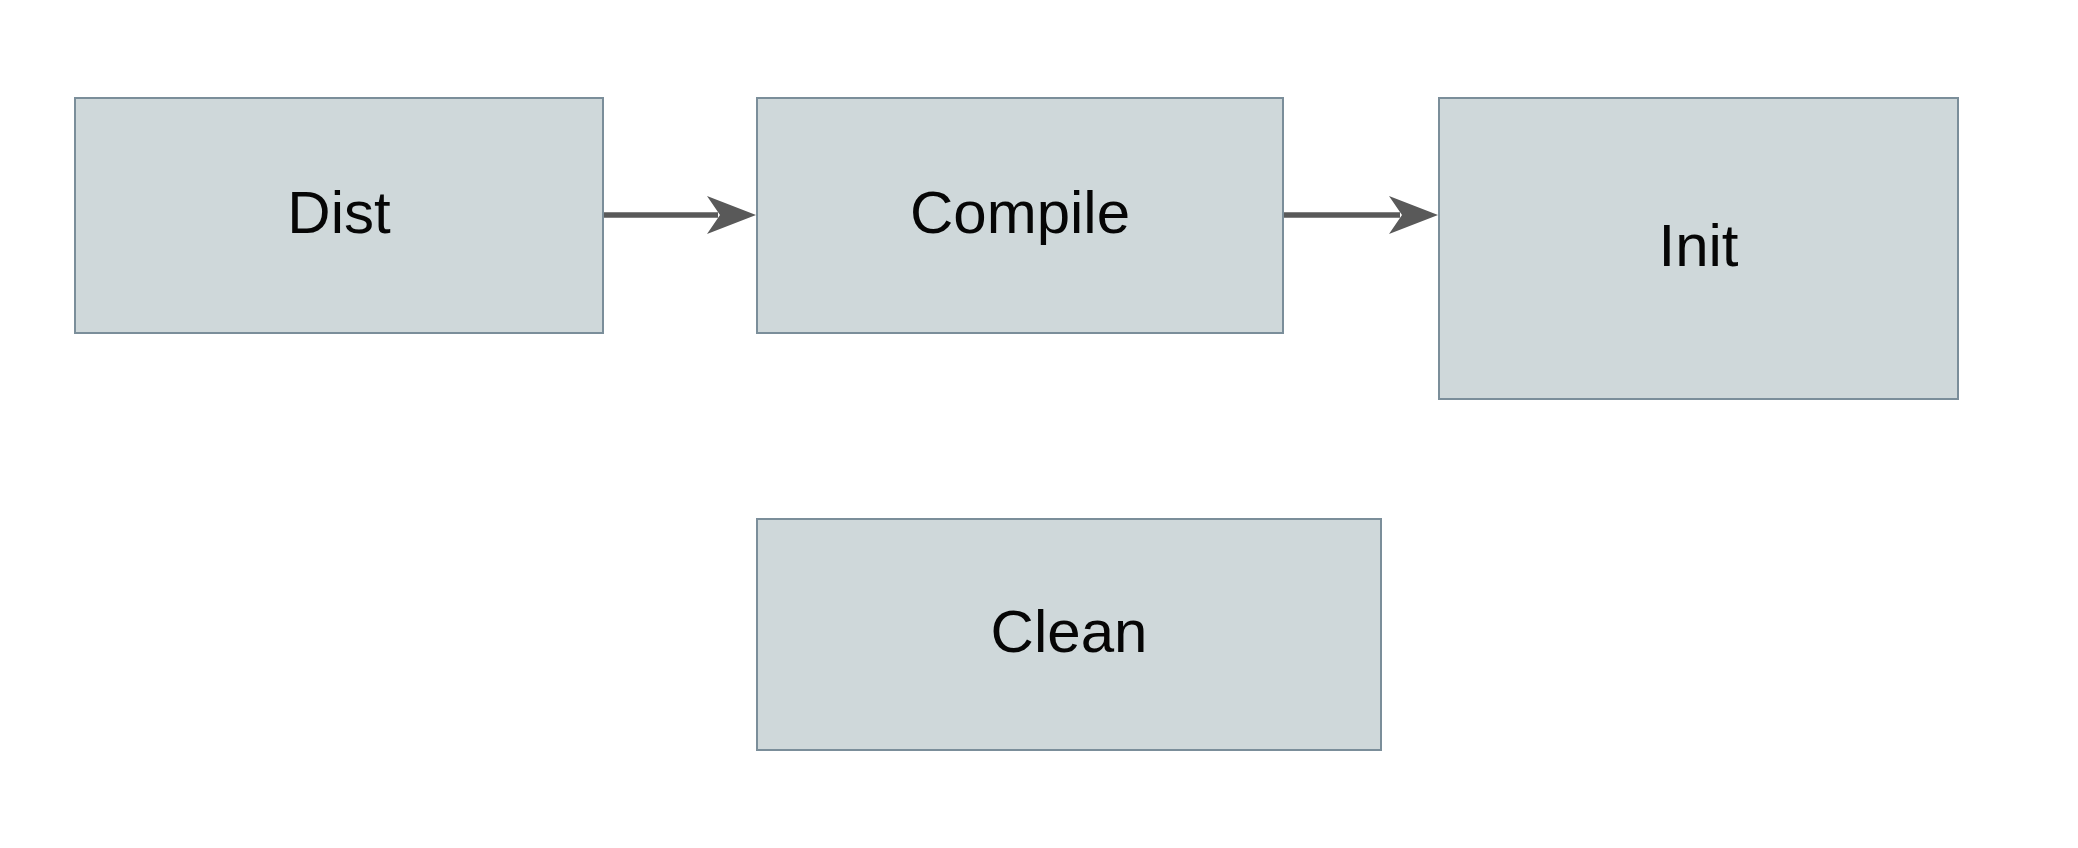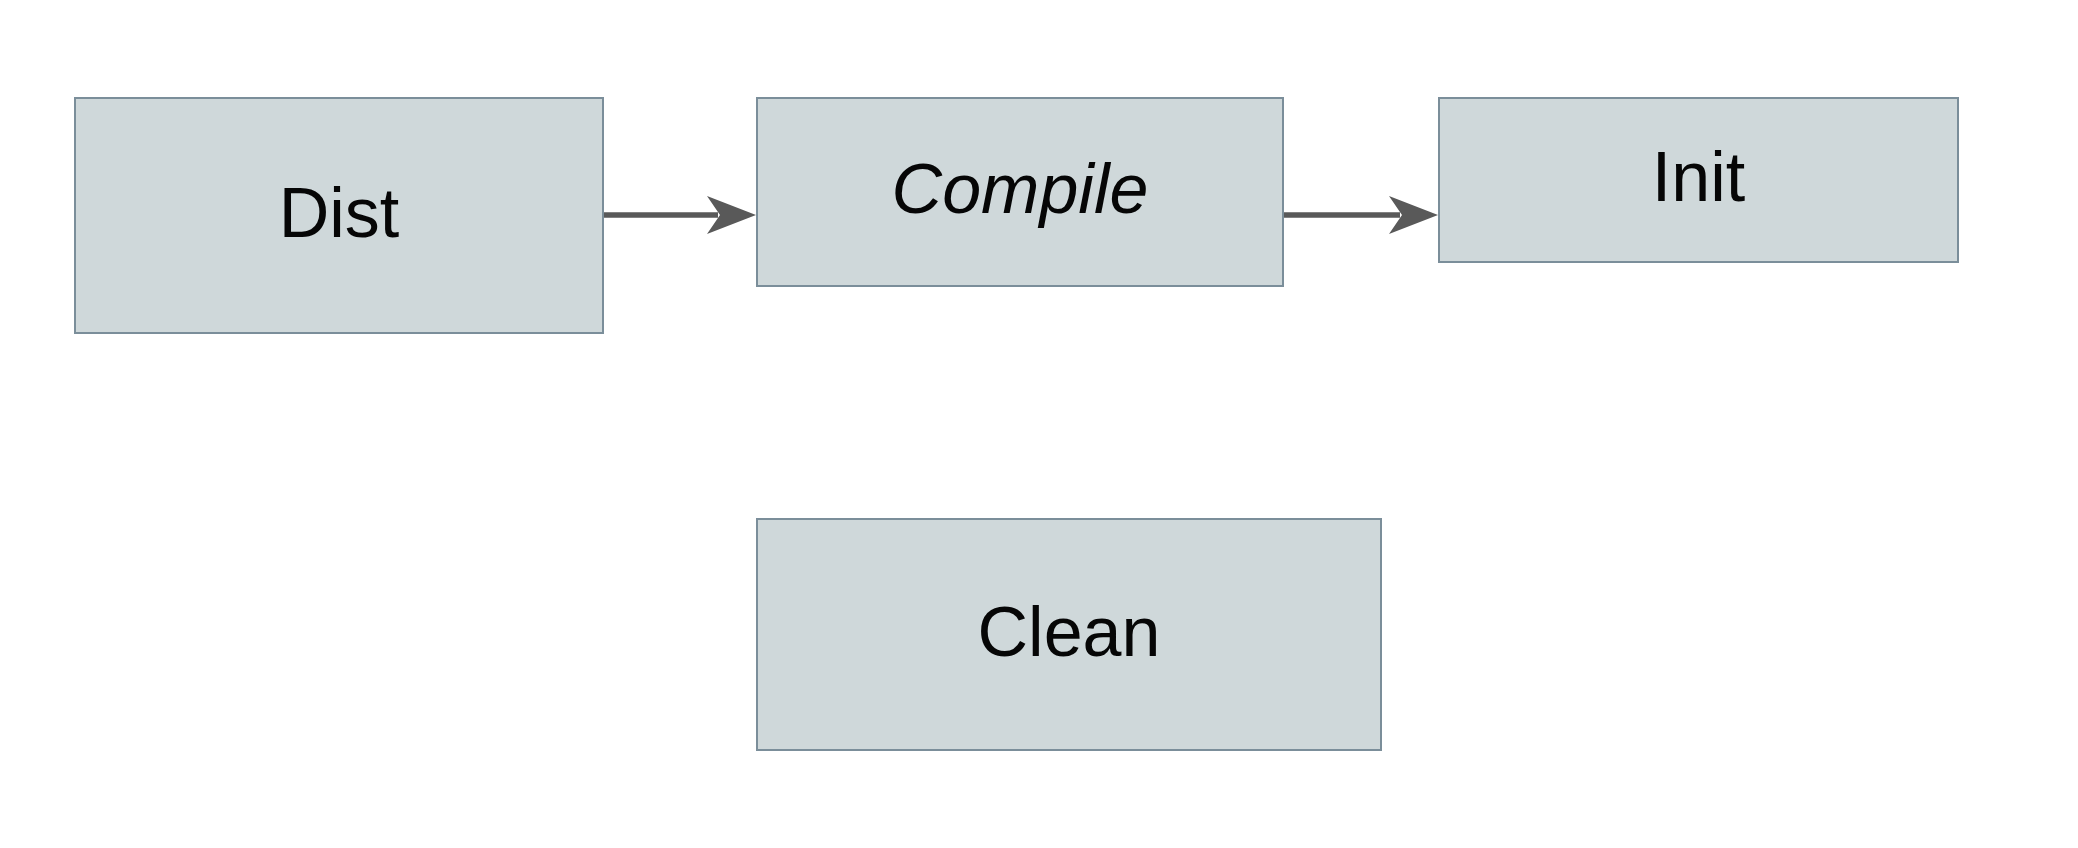--- a/index.html
+++ b/index.html
@@ -19,29 +19,29 @@
   .node {
     position: absolute;
     box-sizing: border-box;
     background: #cfd8da;
     border: 2px solid #7b8e9a;
     display: flex;
     align-items: center;
     justify-content: center;
   }
   .node-label {
-    font-size: 70px;
+    font-size: 60px;
     line-height: 1;
     color: #060606;
     white-space: nowrap;
     padding-bottom: 6px;
   }
   #node-dist    { left: 74px;   top: 97px;  width: 530px; height: 237px; }
-  #node-compile { left: 756px;  top: 97px;  width: 528px; height: 190px; font-style: italic; }
-  #node-init    { left: 1438px; top: 97px;  width: 521px; height: 166px; }
+  #node-compile { left: 756px;  top: 97px;  width: 528px; height: 237px; }
+  #node-init    { left: 1438px; top: 97px;  width: 521px; height: 303px; }
   #node-clean   { left: 756px;  top: 518px; width: 626px; height: 233px; }
   .edge {
     position: absolute;
     display: block;
   }
   #edge-dist-compile { left: 604px;  top: 193px; }
   #edge-compile-init { left: 1284px; top: 193px; }
 </style>
 </head>
 <body>

